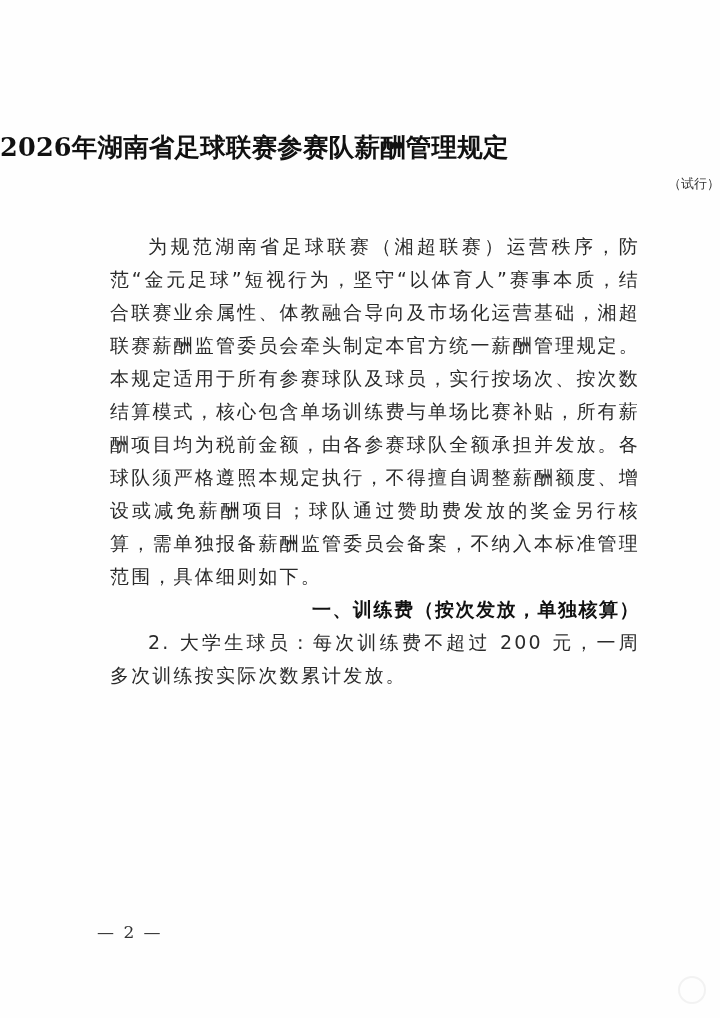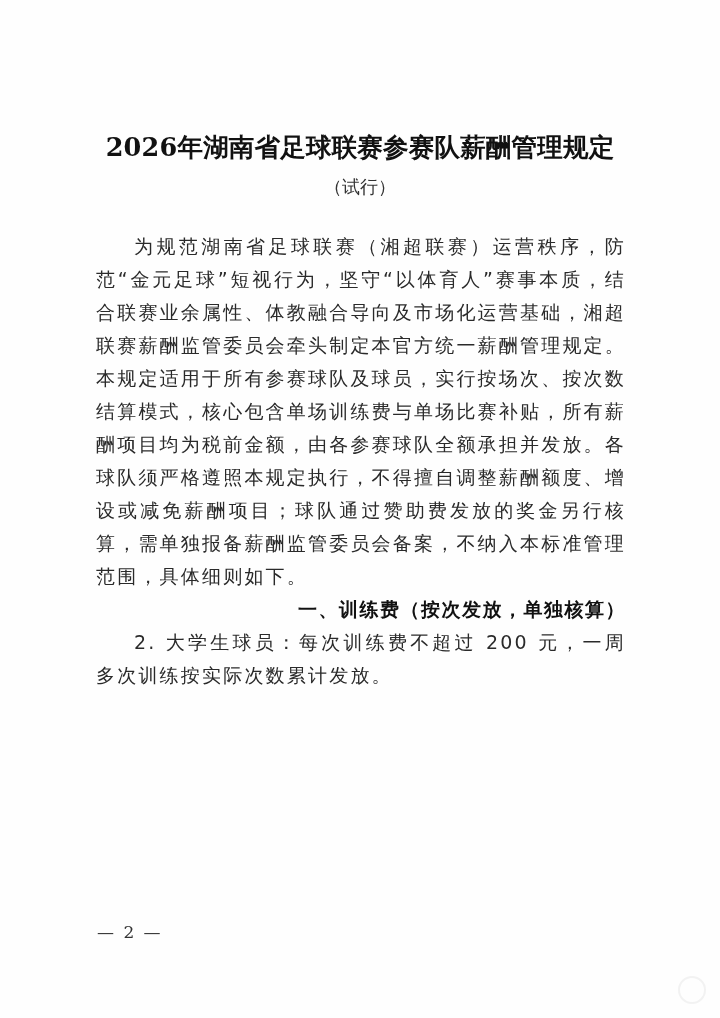--- a/index.html
+++ b/index.html
@@ -18,40 +18,40 @@
     .page {
       position: absolute;
       left: 0; top: 0;
       width: 720px; height: 1018px;
       background: #fefefe;
     }
     .title {
       position: absolute;
       left: 0; right: 0;
       top: 130px;
-      text-align: center;
+      text-align: left;
       font-family: "DejaVu Serif", "Liberation Serif", serif;
       font-weight: bold;
       font-size: 25.5px;
       letter-spacing: 0.2px;
       color: #111;
       margin: 0;
     }
     .subtitle {
       position: absolute;
       left: 0; right: 0;
       top: 175px;
-      text-align: center;
-      font-size: 18px;
+      text-align: right;
+      font-size: 13px;
       color: #333;
       margin: 0;
     }
     .body-text {
       position: absolute;
-      left: 96px;
+      left: 110px;
       width: 530px;
       top: 230px;
       font-family: "DejaVu Sans", "Liberation Sans", sans-serif;
       font-size: 19px;
       line-height: 33px;
       letter-spacing: 2.2px;
       color: #2a2a2a;
     }
     .para {
       margin: 0;

